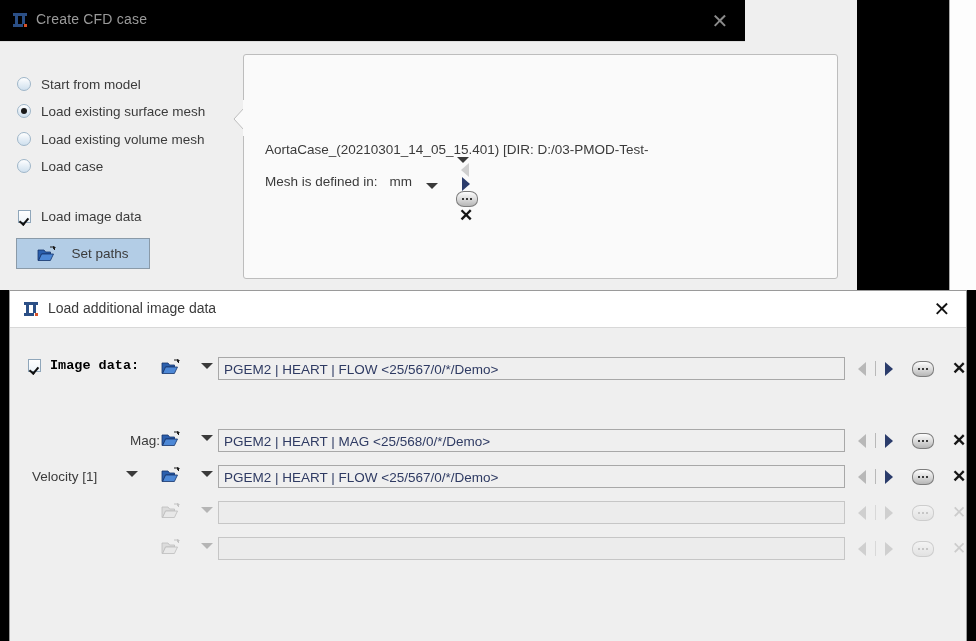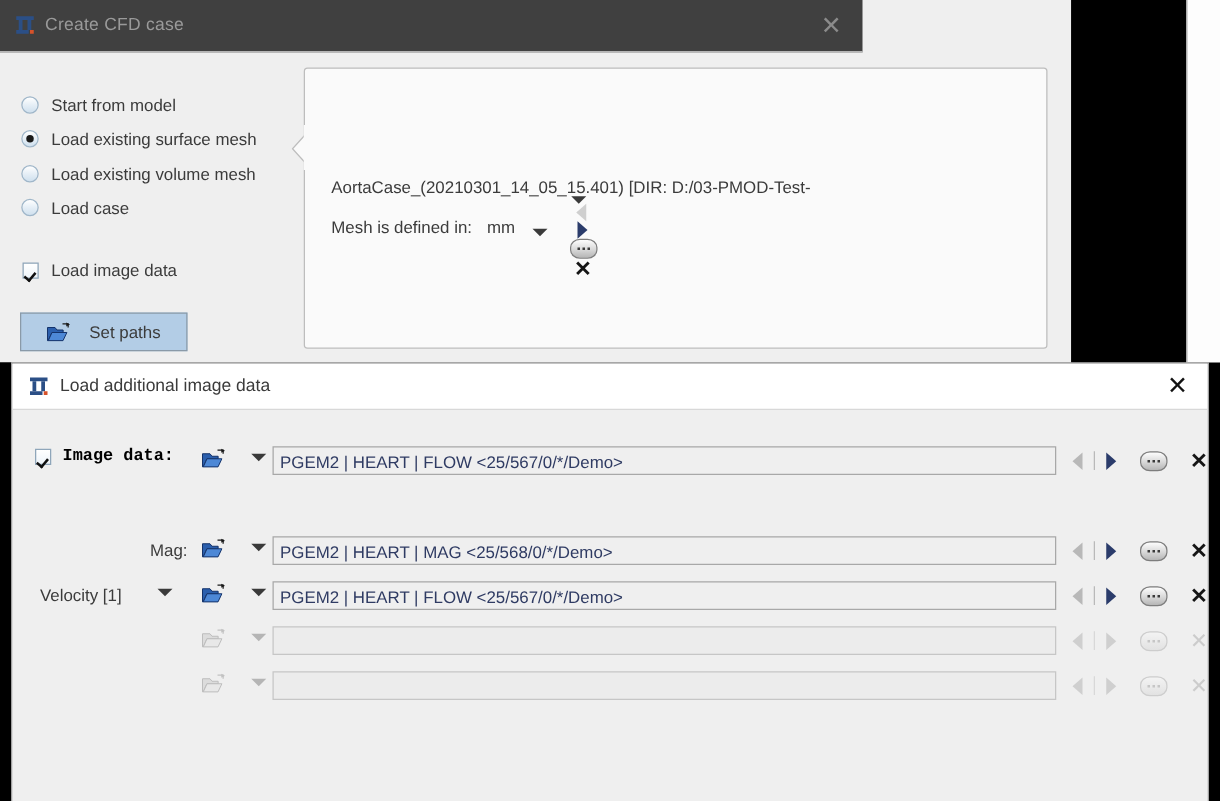--- a/index.html
+++ b/index.html
@@ -13,22 +13,22 @@
     position:relative;
   }
 
   
   #cfd-window{
     position:absolute;left:0;top:0;width:857px;height:290px;
     background:#efefef;
     overflow:hidden;
   }
   #cfd-titlebar{
-    position:absolute;left:0;top:0;width:690px;height:41px;
-    background:#404040;
+    position:absolute;left:0;top:0;width:745px;height:41px;
+    background:#000000;
     border-bottom:1px solid #dcdcdc;
   }
   #cfd-titlebar .tb-icon{
     position:absolute;left:12px;top:12px;width:17px;height:16px;
   }
   #cfd-titlebar .tb-text{
     position:absolute;left:36px;top:11px;
     font-size:14px;color:#9a9a9a;letter-spacing:.2px;
   }
   #cfd-titlebar .tb-close{
@@ -65,21 +65,20 @@
   }
 
   #load-image-row{position:absolute;left:18px;top:209px;display:flex;align-items:center;}
   #load-image-row .lbl{margin-left:10px;font-size:13.5px;color:#3b3b3b;}
 
   #set-paths-btn{
     position:absolute;left:16px;top:238px;width:134px;height:31px;
     background:#b3cde6;border:1px solid #8a9aa8;
     box-sizing:border-box;display:flex;align-items:center;justify-content:center;
     cursor:pointer;
-    margin-top:12px;
   }
   #set-paths-btn .lbl{margin-left:12px;font-size:13.5px;color:#3b3b3b;}
 
   
   #callout{
     position:absolute;left:243px;top:54px;width:595px;height:225px;
     background:#fafafa;border:1px solid #bdbdbd;border-radius:3px;
     box-sizing:border-box;
   }
   #callout-notch{
@@ -326,21 +325,21 @@
             <i></i>
             <i></i>
             <i></i>
           </span>
         <span class="x-btn" style="margin-left:18px;">✕</span>
       </div>
     </div>
 
 
     <div class="row" style="top:98px;">
-      <span class="lbl-plain" style="position:absolute;left:110px;top:7px;">Mag:</span>
+      <span class="lbl-plain" style="position:absolute;left:120px;top:7px;">Mag:</span>
       <span class="folder" style="position:absolute;left:151px;top:4px;">
         <svg width="22" height="18" viewBox="0 0 22 18">
           <path d="M13 2 L17.5 2 L17.5 5" fill="none" stroke="#1a1a1a" stroke-width="1"></path>
           <path d="M16 1 L19 2.6 L16 4.2 Z" fill="#1a1a1a"></path>
           <path d="M1 5 L7 5 L8.6 7 L13.5 7 L13.5 9 L4.5 9 L1.6 15.5 L1 15.5 Z" fill="#2b5fad" stroke="#14336b" stroke-width="0.8"></path>
           <path d="M4.6 9 L16.5 9 L13.4 15.5 L1.6 15.5 Z" fill="#4d88d6" stroke="#14336b" stroke-width="0.8"></path>
         </svg>
       </span>
       <span class="tri" style="position:absolute;left:191px;top:9px;"></span>
       <div class="txtfield" style="left:208px;top:3px;width:627px;">PGEM2 | HEART | MAG &lt;25/568/0/*/Demo&gt;</div>

